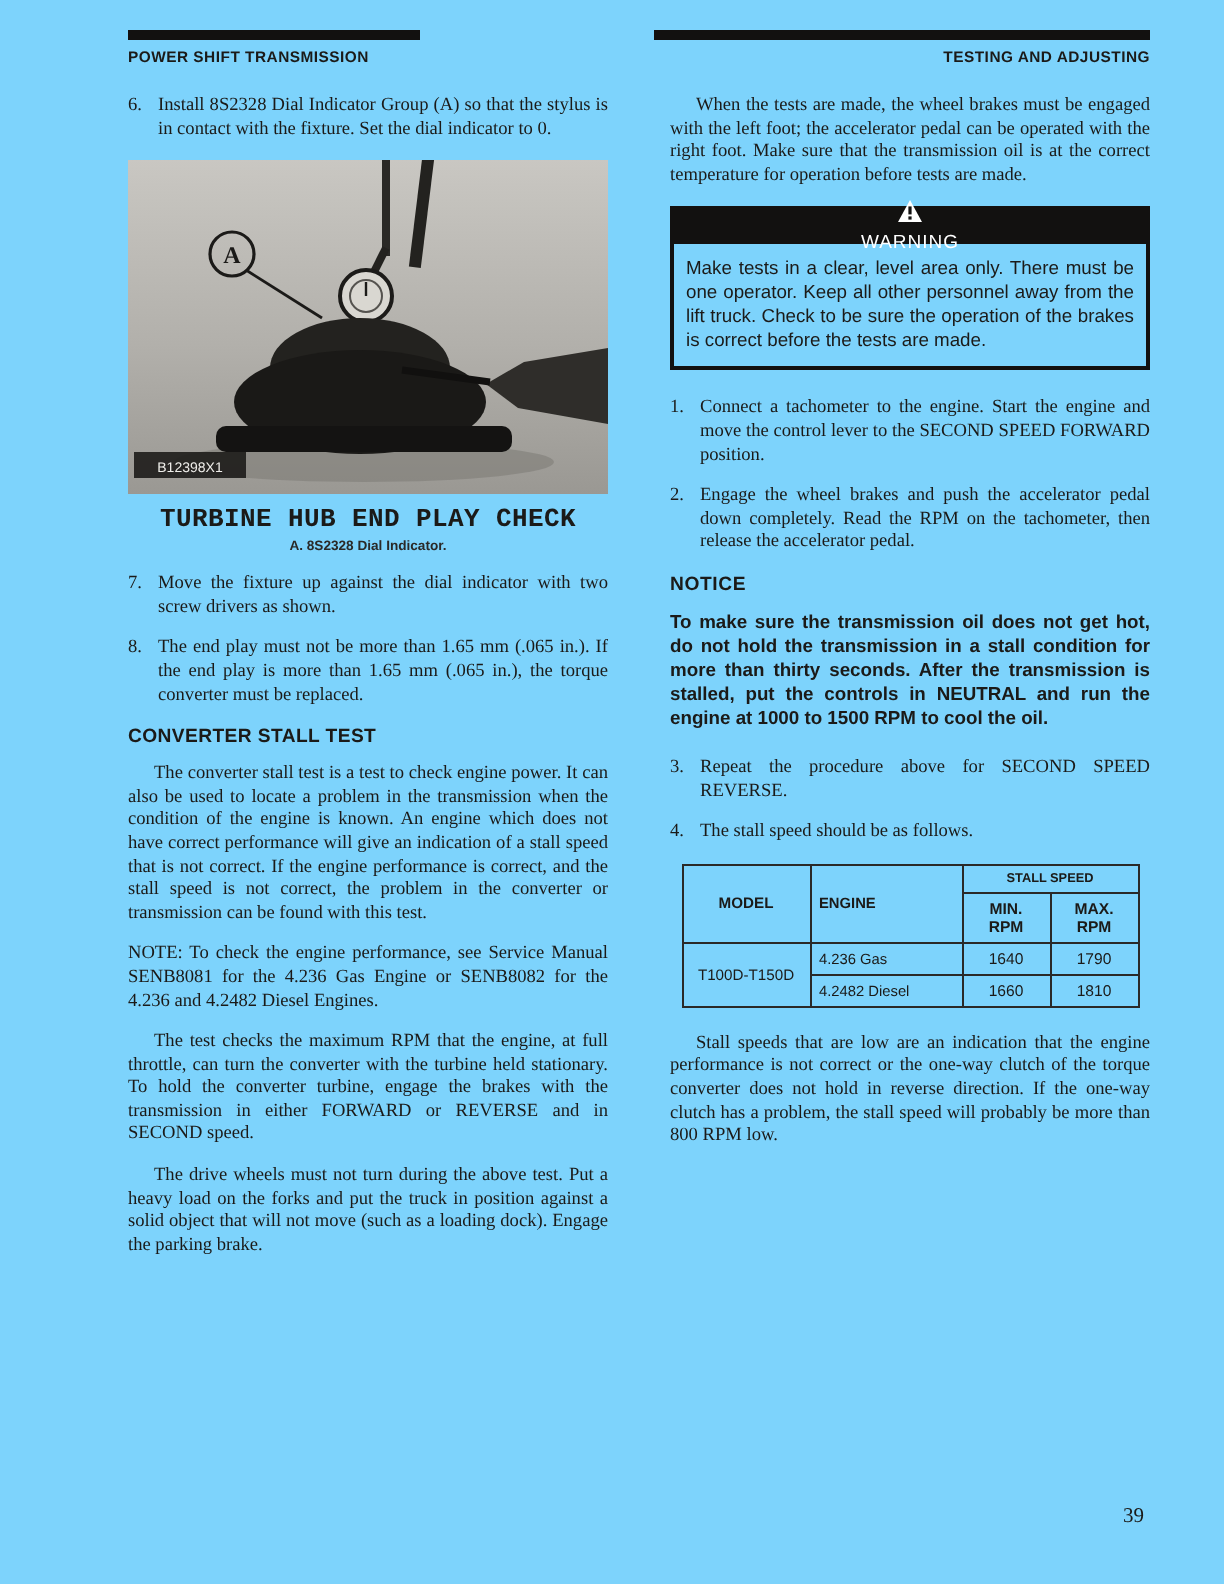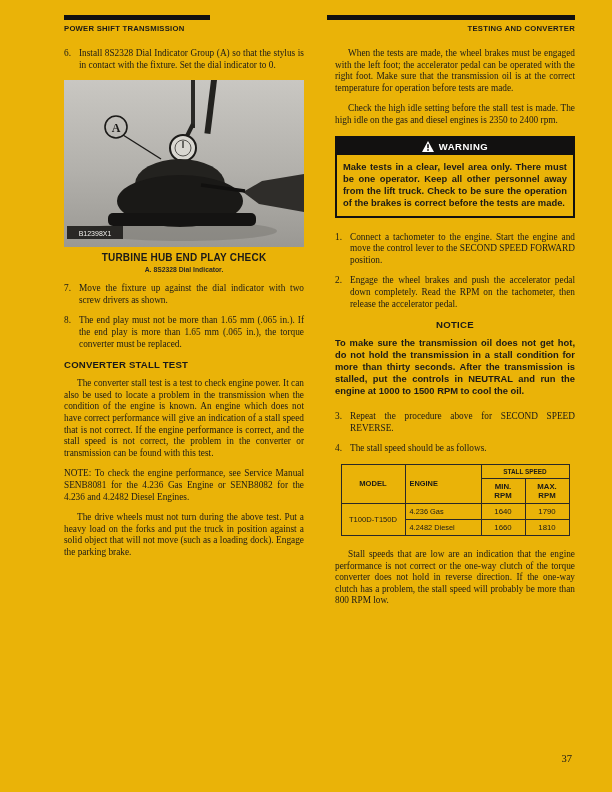--- a/index.html
+++ b/index.html
@@ -1,19 +1,19 @@
 <!DOCTYPE html>
 <html><head>
 <meta charset="utf-8">
 <style>
   * { margin:0; padding:0; box-sizing:border-box; }
   html,body { background:#d9d9d6; }
   body { font-family:"Liberation Serif", serif; color:#1b1a18; }
   .page {
-    width:612px; height:792px; background:#eab308; margin:0 auto;
+    width:612px; height:792px; background:#7dd3fc; margin:0 auto;
     position:relative; padding:15px 37px 0 64px; overflow:hidden;
   }
   
   .header { display:flex; justify-content:space-between; align-items:flex-start; margin-bottom:15px; }
   .hdr-bar { height:5px; background:#121110; margin-bottom:4px; }
   .hdr-left .hdr-bar { width:146px; }
   .hdr-right { text-align:right; }
   .hdr-right .hdr-bar { width:248px; margin-left:auto; }
   .hdr-text {
     font-family:"Liberation Sans", sans-serif; font-weight:bold;
@@ -25,43 +25,43 @@
   .col-right { width:240px; flex:none; }
   p.body { font-size:9.3px; line-height:11.6px; text-align:justify; margin-bottom:9px; }
   p.ind { text-indent:13px; }
   .list-item { display:flex; font-size:9.3px; line-height:11.6px; margin-bottom:9px; }
   .list-item .num { width:15px; flex:none; }
   .list-item .li-text { flex:1; text-align:justify; }
   
   .photo { width:240px; height:167px; position:relative; margin:0 0 5px 0; background:#b4b2ad; }
   .photo svg { display:block; }
   .photo-captions { text-align:center; margin-bottom:10px; }
-  .cap-title { font-family:Liberation Sans, sans-serif; font-weight:bold; font-size:10px; letter-spacing:.2px; }
+  .cap-title { font-family:Liberation Mono, monospace; font-weight:bold; font-size:13px; letter-spacing:.2px; }
   .cap-sub { font-family:"Liberation Sans", sans-serif; font-weight:bold; font-size:6.8px; margin-top:3px; color:#2a2927; }
   
   .section-heading {
     font-family:"Liberation Sans", sans-serif; font-weight:bold;
     font-size:9.6px; letter-spacing:.2px; margin:4px 0 8px 0;
   }
   
   .warning-box { border:2px solid #121110; margin:4px 0 14px 0; }
   .warning-bar {
     background:#121110; color:#ffffff; height:17px;
     display:flex; align-items:center; justify-content:center; gap:5px;
-    font-family:"Liberation Sans", sans-serif; font-weight:bold; font-size:9.5px; letter-spacing:.5px;
+    font-family:"Liberation Sans", sans-serif; font-weight:normal; font-size:9.5px; letter-spacing:.5px;flex-direction:column;
   }
   .warn-icon { display:flex; align-items:center; }
   .warning-text {
-    font-family:"Liberation Sans", sans-serif; font-weight:bold;
+    font-family:"Liberation Sans", sans-serif; font-weight:normal;
     font-size:9.4px; line-height:12px; text-align:justify; padding:6px 6px 7px 6px;
   }
   
   .notice-title {
     font-family:"Liberation Sans", sans-serif; font-weight:bold;
-    font-size:9.6px; text-align:center; margin:4px 0 7px 0; letter-spacing:.3px;
+    font-size:9.6px; margin:4px 0 7px 0; letter-spacing:.3px;
   }
   .notice-text {
     font-family:"Liberation Sans", sans-serif; font-weight:bold;
     font-size:9.4px; line-height:12px; text-align:justify; margin-bottom:14px;
   }
   
   .stall-table { border-collapse:collapse; margin:3px auto 13px auto; font-family:"Liberation Sans", sans-serif; }
   .stall-table th, .stall-table td { border:1px solid #2a2927; padding:3px 4px;margin-left:13px; }
   .stall-table { border:1.5px solid #2a2927; }
   .th-small { font-size:6.4px; font-weight:bold; text-align:center; }
@@ -76,21 +76,21 @@
 
 <div class="page">
 
   <div class="header">
     <div class="hdr-left">
       <div class="hdr-bar"></div>
       <div class="hdr-text">POWER SHIFT TRANSMISSION</div>
     </div>
     <div class="hdr-right">
       <div class="hdr-bar"></div>
-      <div class="hdr-text">TESTING AND CONVERTER</div>
+      <div class="hdr-text">TESTING AND ADJUSTING</div>
     </div>
   </div>
 
   <div class="columns">
 
     <div class="col-left">
 
       <div class="list-item">
         <span class="num">6.</span>
         <span class="li-text">Install 8S2328 Dial Indicator Group (A) so that the stylus is in contact with the fixture. Set the dial indicator to 0.</span>
@@ -138,28 +138,28 @@
 
       <div class="list-item">
         <span class="num">8.</span>
         <span class="li-text">The end play must not be more than 1.65 mm (.065 in.). If the end play is more than 1.65 mm (.065 in.), the torque converter must be replaced.</span>
       </div>
 
       <div class="section-heading">CONVERTER STALL TEST</div>
 
       <p class="body ind">The converter stall test is a test to check engine power. It can also be used to locate a problem in the transmission when the condition of the engine is known. An engine which does not have correct performance will give an indication of a stall speed that is not correct. If the engine performance is correct, and the stall speed is not correct, the problem in the converter or transmission can be found with this test.</p>
       <p class="body">NOTE: To check the engine performance, see Service Manual SENB8081 for the 4.236 Gas Engine or SENB8082 for the 4.236 and 4.2482 Diesel Engines.</p>
+      <p class="body ind">The test checks the maximum RPM that the engine, at full throttle, can turn the converter with the turbine held stationary. To hold the converter turbine, engage the brakes with the transmission in either FORWARD or REVERSE and in SECOND speed.</p>
       <p class="body ind">The drive wheels must not turn during the above test. Put a heavy load on the forks and put the truck in position against a solid object that will not move (such as a loading dock). Engage the parking brake.</p>
 
     </div>
 
     <div class="col-right">
 
       <p class="body ind">When the tests are made, the wheel brakes must be engaged with the left foot; the accelerator pedal can be operated with the right foot. Make sure that the transmission oil is at the correct temperature for operation before tests are made.</p>
-      <p class="body ind">Check the high idle setting before the stall test is made. The high idle on the gas and diesel engines is 2350 to 2400 rpm.</p>
 
       <div class="warning-box">
         <div class="warning-bar">
           <span class="warn-icon">
             <svg width="12" height="11" viewBox="0 0 12 11">
               <polygon points="6,0 12,11 0,11" fill="#ffffff"></polygon>
               <rect x="5.2" y="3.2" width="1.6" height="4" fill="#121110"></rect>
               <rect x="5.2" y="8.2" width="1.6" height="1.6" fill="#121110"></rect>
             </svg>
           </span>
@@ -214,15 +214,15 @@
           <td class="td-num">1810</td>
         </tr>
       </tbody>
         </table>
 
       <p class="body ind">Stall speeds that are low are an indication that the engine performance is not correct or the one-way clutch of the torque converter does not hold in reverse direction. If the one-way clutch has a problem, the stall speed will probably be more than 800 RPM low.</p>
 
     </div>
   </div>
 
-  <div class="page-number">37</div>
+  <div class="page-number">39</div>
 
 </div>
 
 </body></html>

